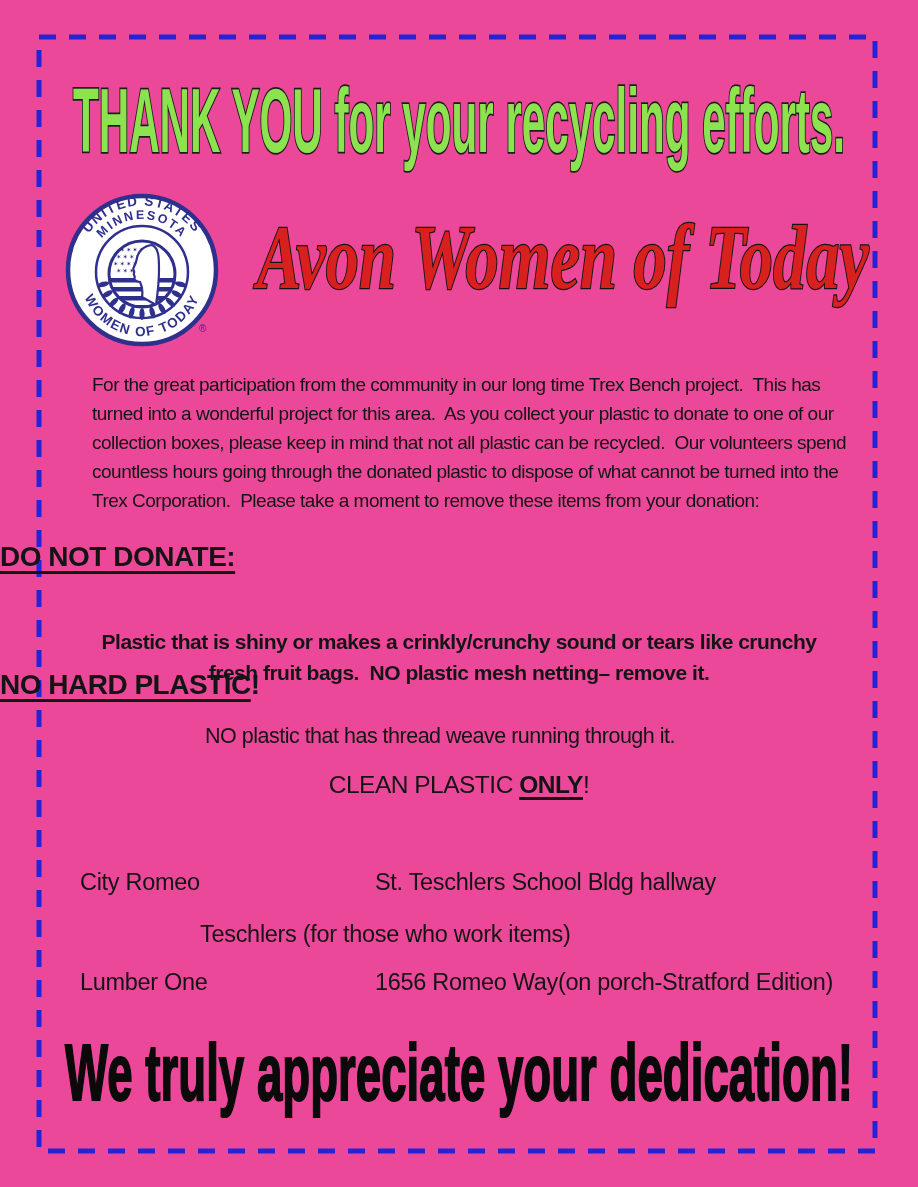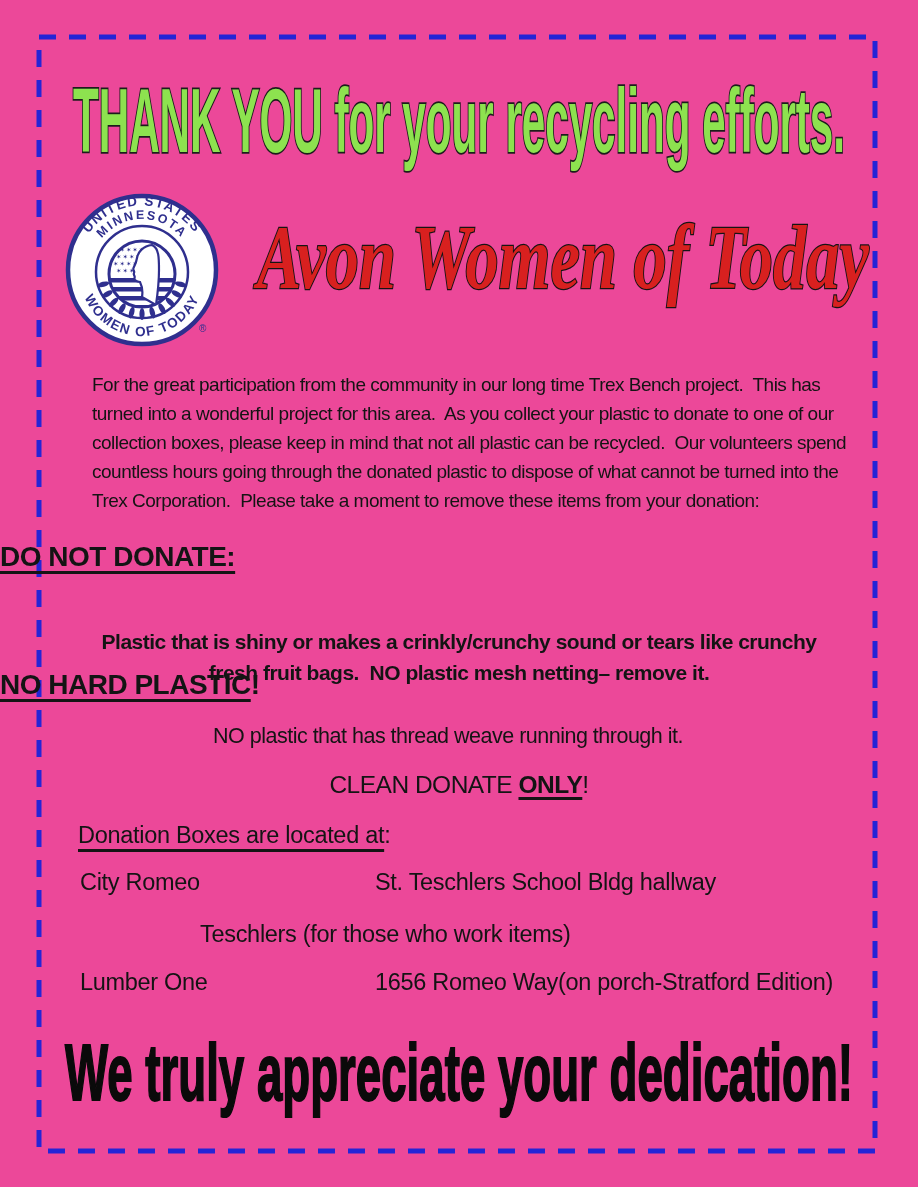--- a/index.html
+++ b/index.html
@@ -31,21 +31,21 @@
   .u{
     text-decoration:underline;
     text-decoration-thickness:2.5px;
     text-underline-offset:5px;
   }
   .shiny{
     position:absolute;left:99px;top:626px;width:720px;text-align:center;
     font-size:21px;line-height:31px;letter-spacing:-0.5px;white-space:pre-wrap;font-weight:bold;
   }
   .weave{
-    position:absolute;left:16px;top:724px;width:864px;text-align:center;
+    position:absolute;left:8px;top:724px;width:864px;text-align:center;
     font-size:21.5px;letter-spacing:-0.5px;
   }
   .clean{
     position:absolute;left:0;top:771px;width:918px;text-align:center;
     font-size:24.5px;letter-spacing:-0.5px;
   }
   .clean .u{font-weight:bold;text-underline-offset:4px;}
   .loc-head{
     position:absolute;left:78px;top:822px;
     font-size:23.5px;letter-spacing:-0.3px;
@@ -147,26 +147,23 @@
     <span class="u">DO NOT DONATE:</span>
   </div>
   <div class="shiny">Plastic that is shiny or makes a crinkly/crunchy sound or tears like crunchy fresh fruit bags.  NO plastic mesh netting– remove it.</div>
 
   <div class="h-center h-nohard">
     <span class="u">NO HARD PLASTIC</span><span>!</span>
   </div>
   <div class="weave">NO plastic that has thread weave running through it.</div>
 
   <div class="clean">
-    <span>CLEAN DONATE </span><span class="u">ONLY</span><span>!</span>
+    <span>CLEAN PLASTIC </span><span class="u">ONLY</span><span>!</span>
   </div>
 
-  <div class="loc-head">
-    <span class="u">Donation Boxes are located at</span><span>:</span>
-  </div>
 
   <div class="loc-row row-1">
     <span class="loc-left">City Romeo</span>
     <span class="loc-right">St. Teschlers School Bldg hallway</span>
   </div>
   <div class="loc-row row-2">
     <span class="loc-indent">Teschlers (for those who work items)</span>
   </div>
   <div class="loc-row row-3">
     <span class="loc-left">Lumber One</span>

